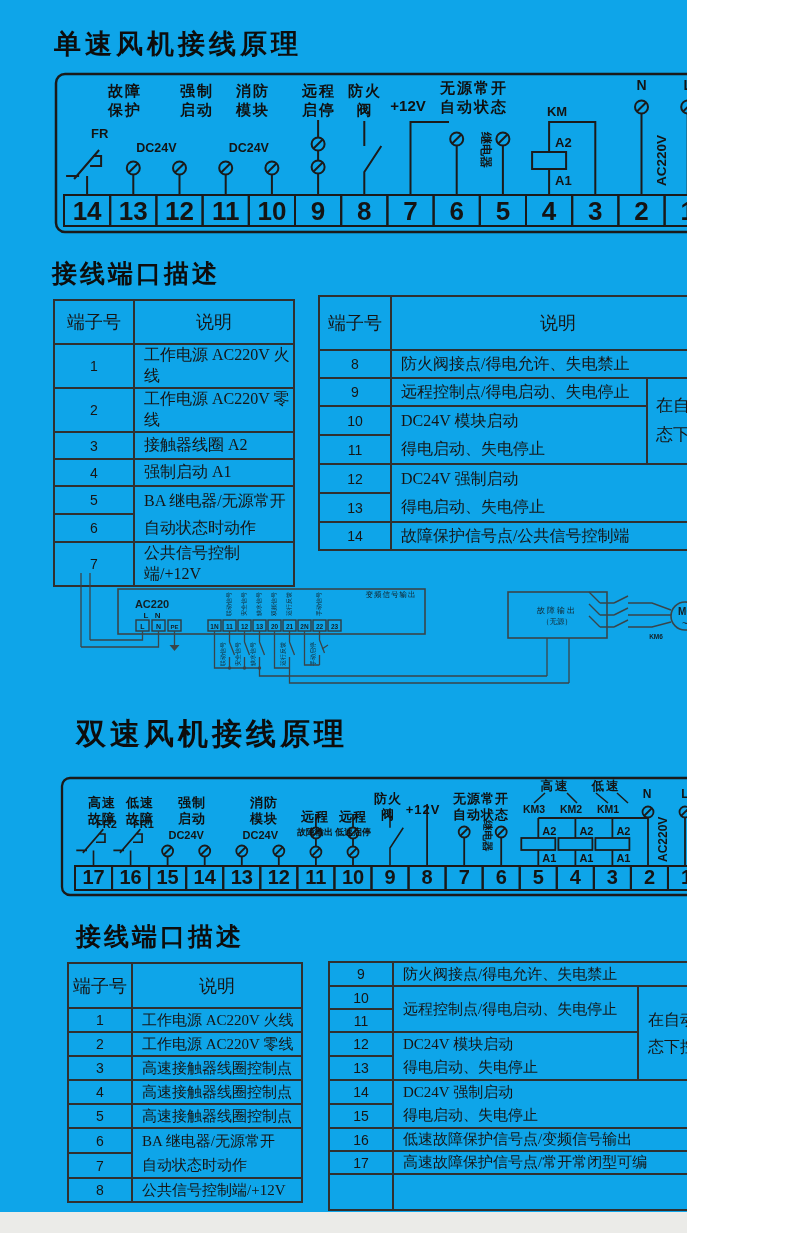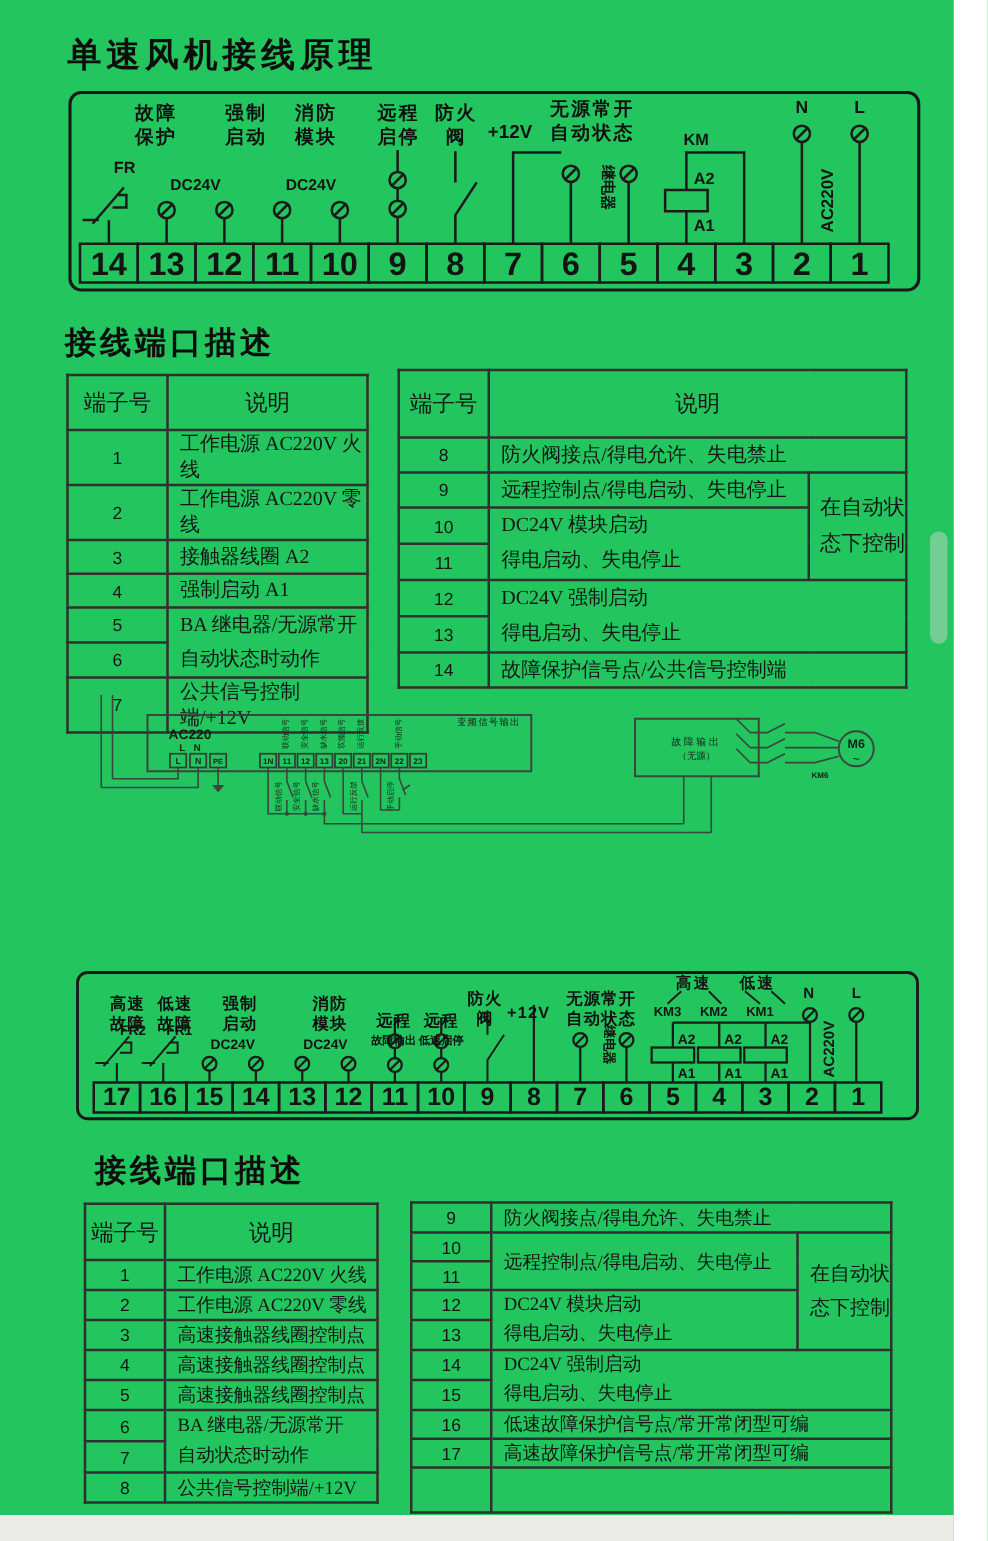--- a/index.html
+++ b/index.html
@@ -1,16 +1,16 @@
 <!DOCTYPE html>
 <html><head>
 <meta charset="utf-8">
 <style>
   html,body{margin:0;padding:0;background:#fff;}
-  .canvas{position:relative;width:763px;height:1233px;background:#22c55e;overflow:hidden;
+  .canvas{position:relative;width:687px;height:1233px;background:#0ea5e9;overflow:hidden;
           font-family:"Liberation Sans",sans-serif;color:#151515;}
   .abs{position:absolute;}
   .title{font-weight:bold;font-size:27px;letter-spacing:4px;color:#0d0d0d;white-space:nowrap;}
   .title2{font-weight:bold;font-size:30px;letter-spacing:4px;color:#0d0d0d;white-space:nowrap;}
   .heading{font-weight:bold;font-size:25px;letter-spacing:3px;color:#0d0d0d;white-space:nowrap;}
   .dwrap{position:absolute;}
   .dwrap svg{display:block;}
   .dlabel{position:absolute;transform:translateX(-50%);text-align:center;
           font-weight:bold;font-size:15px;line-height:1.25;letter-spacing:2px;
           white-space:pre-line;color:#101010;}
@@ -246,21 +246,21 @@
     <tr>
       <td class="num" style="height:26px;">13</td>
     </tr>
     <tr>
       <td class="num" style="height:26px;">14</td>
       <td class="desc" colspan="2">故障保护信号点/公共信号控制端</td>
     </tr>
   </tbody>
     </table>
 
-  <div class="dwrap" style="left:55px;top:553px;width:700px;height:150px;opacity:.92;">
+  <div class="dwrap" style="left:55px;top:570px;width:700px;height:150px;opacity:.92;">
     <svg width="700" height="150" viewBox="0 0 700 150">
       <g stroke="#3d3d3d" stroke-width="1.3" fill="none">
         <path d="M26,3 V77 M35,3 V70"></path>
         <rect x="63" y="19" width="307" height="45" stroke-width="1.6"></rect>
         <rect x="453" y="22" width="99" height="46" stroke-width="1.6"></rect>
       </g>
       <text x="336" y="27" font-size="7.5" letter-spacing="1" text-anchor="middle" fill="#3a3a3a">变频信号输出</text>
       <text x="97" y="38" font-size="11" font-weight="bold" text-anchor="middle">AC220</text>
       <text x="97" y="48" font-size="8" font-weight="bold" text-anchor="middle" style="white-space:pre">L   N</text>
 
@@ -340,20 +340,21 @@
         <path d="M534,34 L545,45 M545,45 H559 M559,45 L573,38 M573,45 H616"></path>
         <path d="M534,46 L545,57 M545,57 H559 M559,57 L573,50 M573,57 H597 L616,52"></path>
         <circle cx="630" cy="46" r="14" stroke-width="1.6"></circle>
       </g>
       <text x="630" y="45" font-size="10" font-weight="bold" text-anchor="middle">M6</text>
       <text x="630" y="57" font-size="10" text-anchor="middle">~</text>
       <text x="601" y="69" font-size="6.5" font-weight="bold" text-anchor="middle">KM6</text>
     </svg>
   </div>
 
+  <div class="abs title2" style="left:76px;top:714px;">双速风机接线原理</div>
 
   <div class="dwrap" style="left:60px;top:776px;width:676px;height:122px;">
     <svg width="676" height="122" viewBox="0 0 676 122">
       <rect x="2" y="2" width="672" height="117" rx="8" fill="none" stroke="#1a1a1a" stroke-width="2.3"></rect>
 
       <g>
         <g fill="none" stroke="#1a1a1a" stroke-width="2">
           <rect x="15" y="90" width="37.06" height="24"></rect>
             <rect x="52.06" y="90" width="37.06" height="24"></rect>
           <rect x="89.12" y="90" width="37.06" height="24"></rect>
@@ -568,21 +569,21 @@
       <td class="desc" style="font-size:15px;" colspan="2" rowspan="2">
         <div class="line23">DC24V 强制启动</div>
         <div class="line23">得电启动、失电停止</div>
       </td>
     </tr>
     <tr>
       <td class="num" style="height:21px;">15</td>
     </tr>
     <tr>
       <td class="num" style="height:21px;">16</td>
-      <td class="desc" style="font-size:15px;" colspan="2">低速故障保护信号点/常开常闭型可编</td>
+      <td class="desc" style="font-size:15px;" colspan="2">低速故障保护信号点/变频信号输出</td>
     </tr>
     <tr>
       <td class="num" style="height:21px;">17</td>
       <td class="desc" style="font-size:15px;" colspan="2">高速故障保护信号点/常开常闭型可编</td>
     </tr>
     <tr>
       <td class="num" style="height:34px;"></td>
       <td class="desc" colspan="2"></td>
     </tr>
   </tbody>

